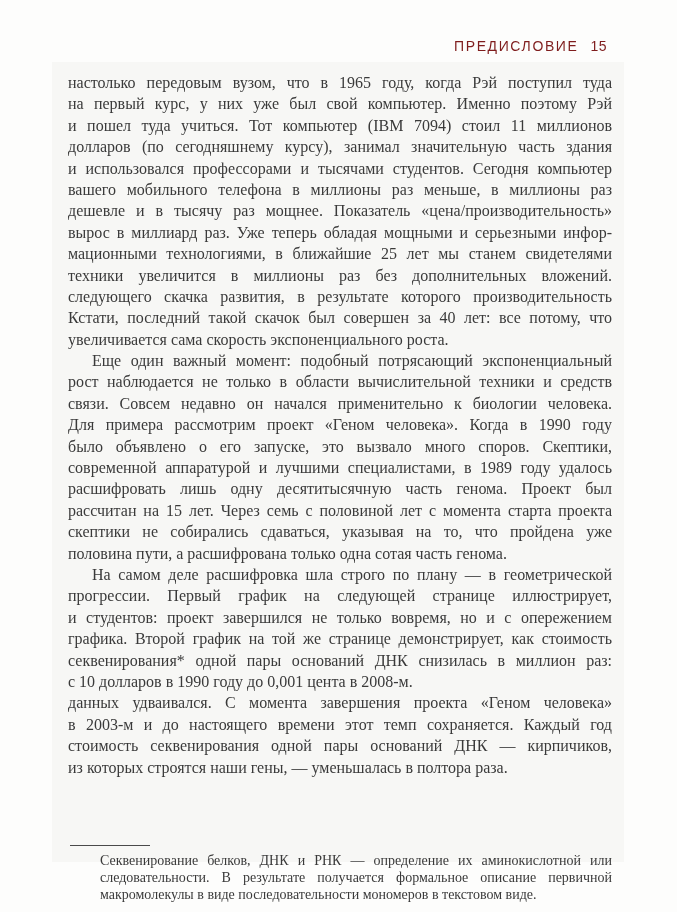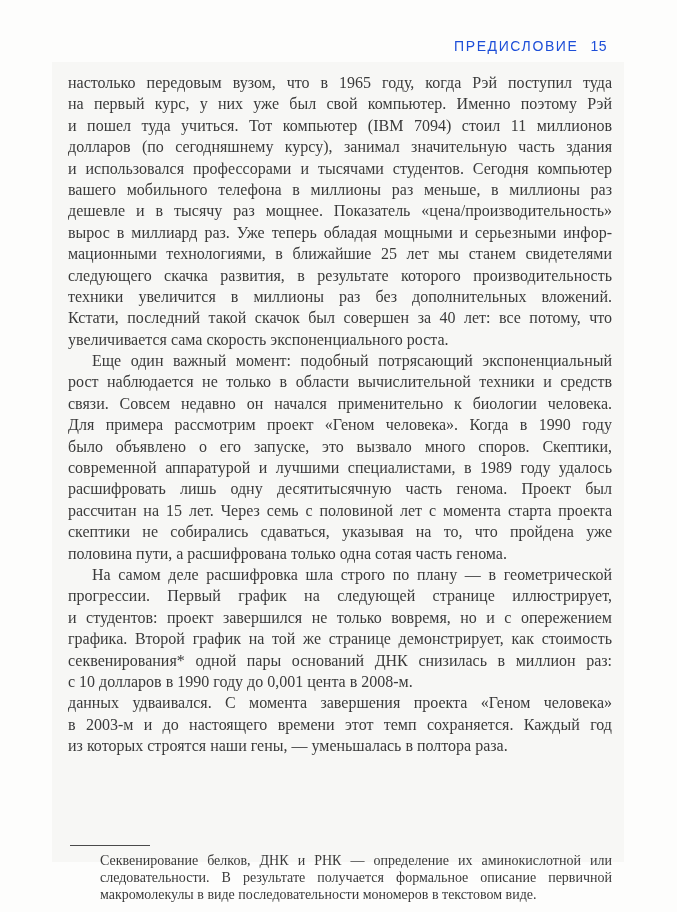--- a/index.html
+++ b/index.html
@@ -22,21 +22,21 @@
   .running-header {
     position: absolute;
     top: 38px;
     left: 68px;
     width: 539px;
     text-align: right;
     font-family: "Liberation Sans", sans-serif;
     font-size: 14px;
     font-weight: 400;
     letter-spacing: 1.6px;
-    color: #1d4ed8;
+    color: #7f1d1d;
   }
   .running-header .pagenum {
     margin-left: 12px;
     letter-spacing: 0.5px;
   }
   .body-text {
     position: absolute;
     top: 72px;
     left: 68px;
     width: 544px;
@@ -87,42 +87,43 @@
   <main class="body-text" id="paragraphs">
       <div class="line">настолько передовым вузом, что в 1965 году, когда Рэй поступил туда</div>
       <div class="line">на первый курс, у них уже был свой компьютер. Именно поэтому Рэй</div>
       <div class="line">и пошел туда учиться. Тот компьютер (IBM 7094) стоил 11 миллионов</div>
       <div class="line">долларов (по сегодняшнему курсу), занимал значительную часть здания</div>
       <div class="line">и использовался профессорами и тысячами студентов. Сегодня компьютер</div>
       <div class="line">вашего мобильного телефона в миллионы раз меньше, в миллионы раз</div>
       <div class="line">дешевле и в тысячу раз мощнее. Показатель «цена/производительность»</div>
       <div class="line">вырос в миллиард раз. Уже теперь обладая мощными и серьезными инфор-</div>
       <div class="line">мационными технологиями, в ближайшие 25 лет мы станем свидетелями</div>
+      <div class="line">техники увеличится в миллионы раз без дополнительных вложений.</div>
       <div class="line">следующего скачка развития, в результате которого производительность</div>
-      <div class="line">техники увеличится в миллионы раз без дополнительных вложений.</div>
       <div class="line">Кстати, последний такой скачок был совершен за 40 лет: все потому, что</div>
       <div class="line last">увеличивается сама скорость экспоненциального роста.</div>
       <div class="line indent">Еще один важный момент: подобный потрясающий экспоненциальный</div>
       <div class="line">рост наблюдается не только в области вычислительной техники и средств</div>
       <div class="line">связи. Совсем недавно он начался применительно к биологии человека.</div>
       <div class="line">Для примера рассмотрим проект «Геном человека». Когда в 1990 году</div>
       <div class="line">было объявлено о его запуске, это вызвало много споров. Скептики,</div>
       <div class="line">современной аппаратурой и лучшими специалистами, в 1989 году удалось</div>
       <div class="line">расшифровать лишь одну десятитысячную часть генома. Проект был</div>
       <div class="line">рассчитан на 15 лет. Через семь с половиной лет с момента старта проекта</div>
       <div class="line">скептики не собирались сдаваться, указывая на то, что пройдена уже</div>
       <div class="line last">половина пути, а расшифрована только одна сотая часть генома.</div>
       <div class="line indent">На самом деле расшифровка шла строго по плану — в геометрической</div>
       <div class="line">прогрессии. Первый график на следующей странице иллюстрирует,</div>
       <div class="line">и студентов: проект завершился не только вовремя, но и с опережением</div>
       <div class="line">графика. Второй график на той же странице демонстрирует, как стоимость</div>
       <div class="line">секвенирования* одной пары оснований ДНК снизилась в миллион раз:</div>
       <div class="line last">с 10 долларов в 1990 году до 0,001 цента в 2008-м.</div>
       <div class="line">данных удваивался. С момента завершения проекта «Геном человека»</div>
       <div class="line">в 2003-м и до настоящего времени этот темп сохраняется. Каждый год</div>
+      <div class="line">стоимость секвенирования одной пары оснований ДНК — кирпичиков,</div>
       <div class="line last">из которых строятся наши гены, — уменьшалась в полтора раза.</div>
     </main>
 
   <div class="footnote-rule"></div>
   <div class="footnote" id="footnote">
       <div class="line" style="position: relative;">Секвенирование белков, ДНК и РНК — определение их аминокислотной или нуклеотидной по-</div>
       <div class="line">следовательности. В результате получается формальное описание первичной структуры линейной</div>
       <div class="line last">макромолекулы в виде последовательности мономеров в текстовом виде.</div>
     </div>
 </div>

